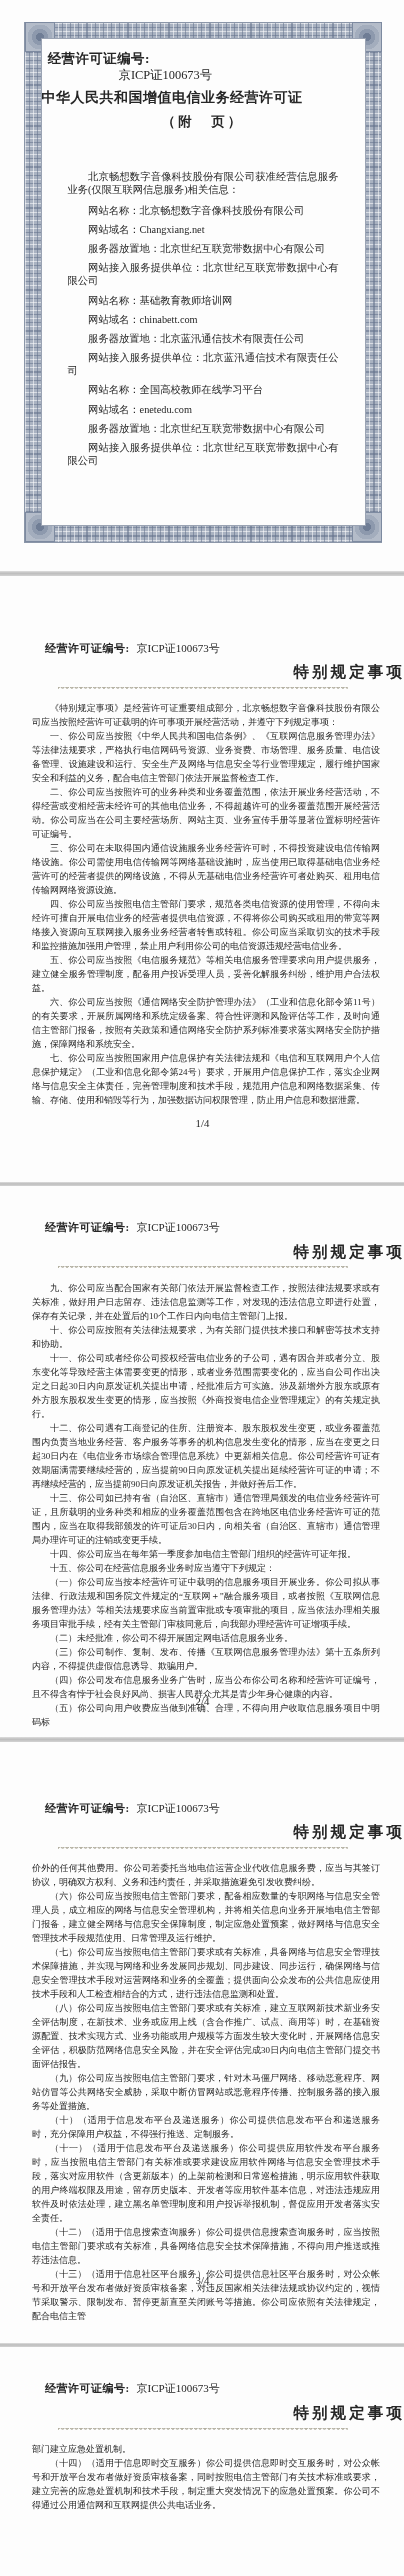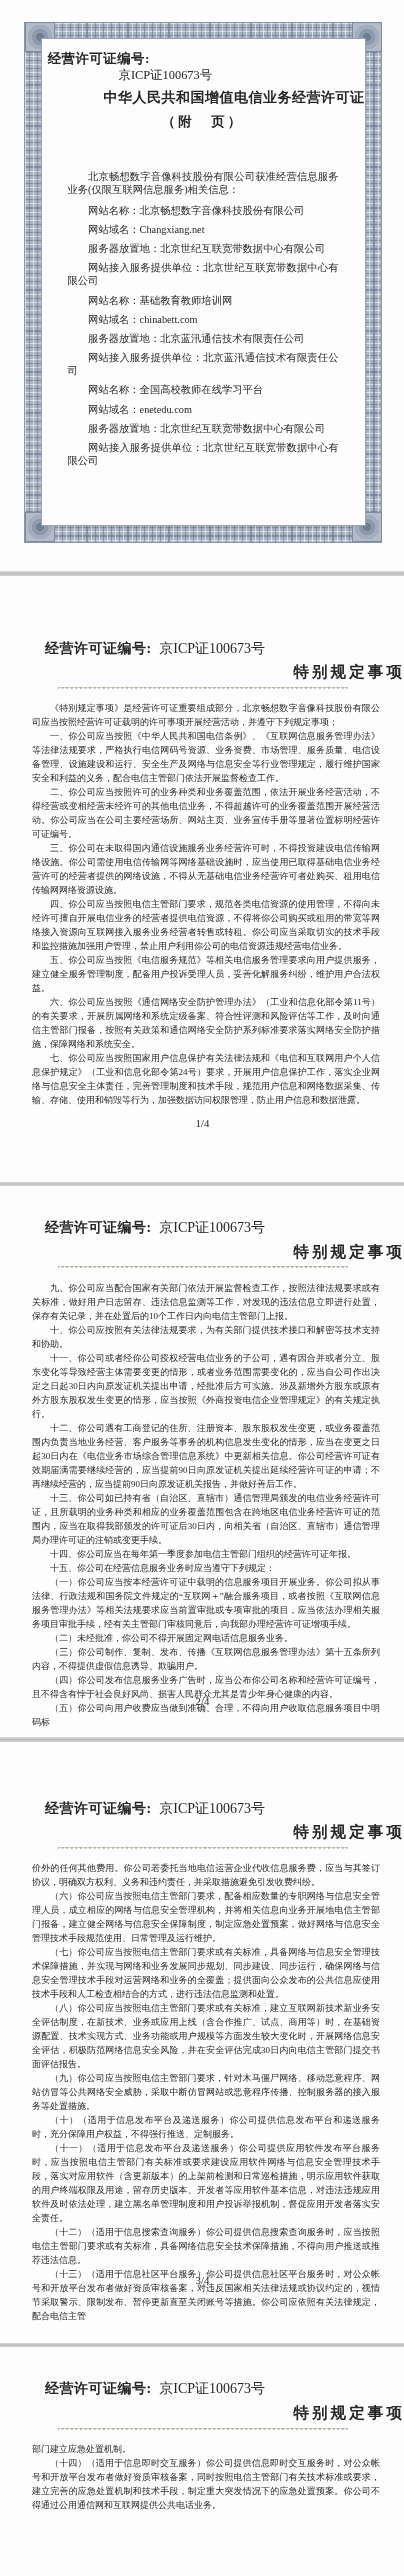--- a/index.html
+++ b/index.html
@@ -29,29 +29,29 @@
     border:0.5px solid #7d8aa0; box-sizing:border-box;
   }
   .c-tl{ top:-0.5px; left:-0.5px; } .c-tr{ top:-0.5px; right:-0.5px; }
   .c-bl{ bottom:-0.5px; left:-0.5px; } .c-br{ bottom:-0.5px; right:-0.5px; }
   .cert-inner {
     position:relative; width:100%; height:100%; box-sizing:border-box;
     background:#fdfdfd; border:0.5px solid #9aa3b3; padding:12.4px 0 0 0;
   }
   .cert-lic-label { margin-left:6.2px; font-size:13.4px; font-weight:bold; line-height:15.5px; letter-spacing:0.5px; }
   .cert-lic-no { margin:1px 0 0 77px; font-size:12.4px; line-height:14.4px; font-family:"Liberation Serif","DejaVu Serif",serif; }
-  .cert-title { margin-top:5.2px; text-align:right; font-size:14px; font-weight:bold; letter-spacing:0.5px; line-height:19.6px; }
+  .cert-title { margin-top:5.2px; text-align:left; font-size:14px; font-weight:bold; letter-spacing:0.5px; line-height:19.6px; }
   .cert-sub { margin-top:6.2px; text-align:center; font-size:13.4px; font-weight:bold; letter-spacing:3.1px; line-height:18.5px; }
   .cert-body { padding:0 26px; }
   .cert-intro { margin-top:38px; font-size:10.3px; line-height:13.4px; text-indent:2em; text-align:justify; }
   .cert-entries { margin-top:7.2px; }
   .cert-entries p { margin:0 0 6.2px 0; font-size:10.3px; line-height:13px; text-indent:2em; text-align:justify; }
 
   
-  .prov-header { font-size:14px; line-height:13.4px; padding-left:45px; }
+  .prov-header { font-size:11px; line-height:13.4px; padding-left:45px; }
   .prov-header .lab { font-weight:bold; letter-spacing:0.5px; }
   .prov-header .num { margin-left:4.1px; }
   .prov-title { text-align:right; font-size:15.5px; font-weight:bold; letter-spacing:3.1px; margin-top:7.2px; line-height:20.6px;margin-left:36px; }
   .zigzag {
     width:290px; height:4.1px; margin:4.1px auto 10.3px auto; opacity:.85;
     background:
       linear-gradient(135deg, #a6a291 25%, transparent 25%) 0 0/4.6px 4.6px,
       linear-gradient(225deg, #a6a291 25%, transparent 25%) 0 0/4.6px 4.6px;
   }
   .prov-body p {

